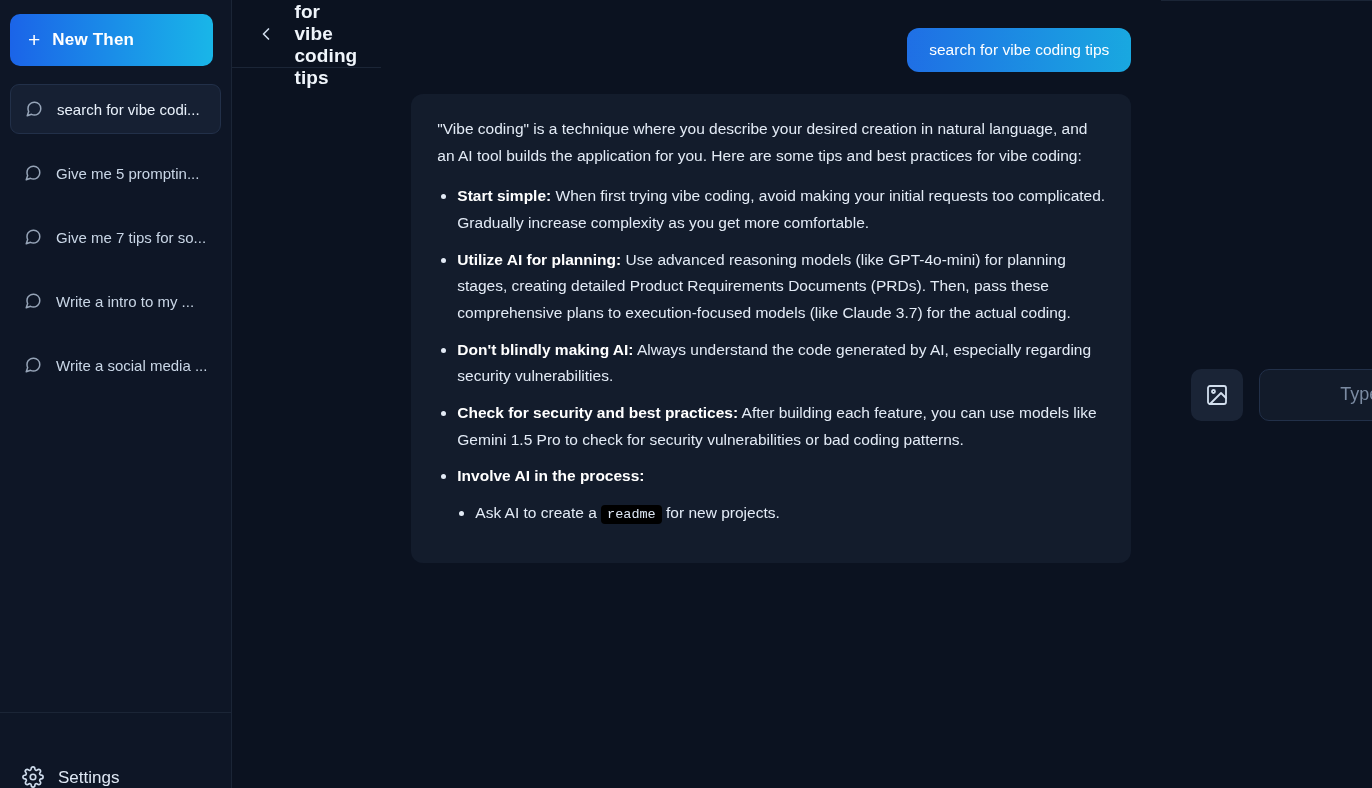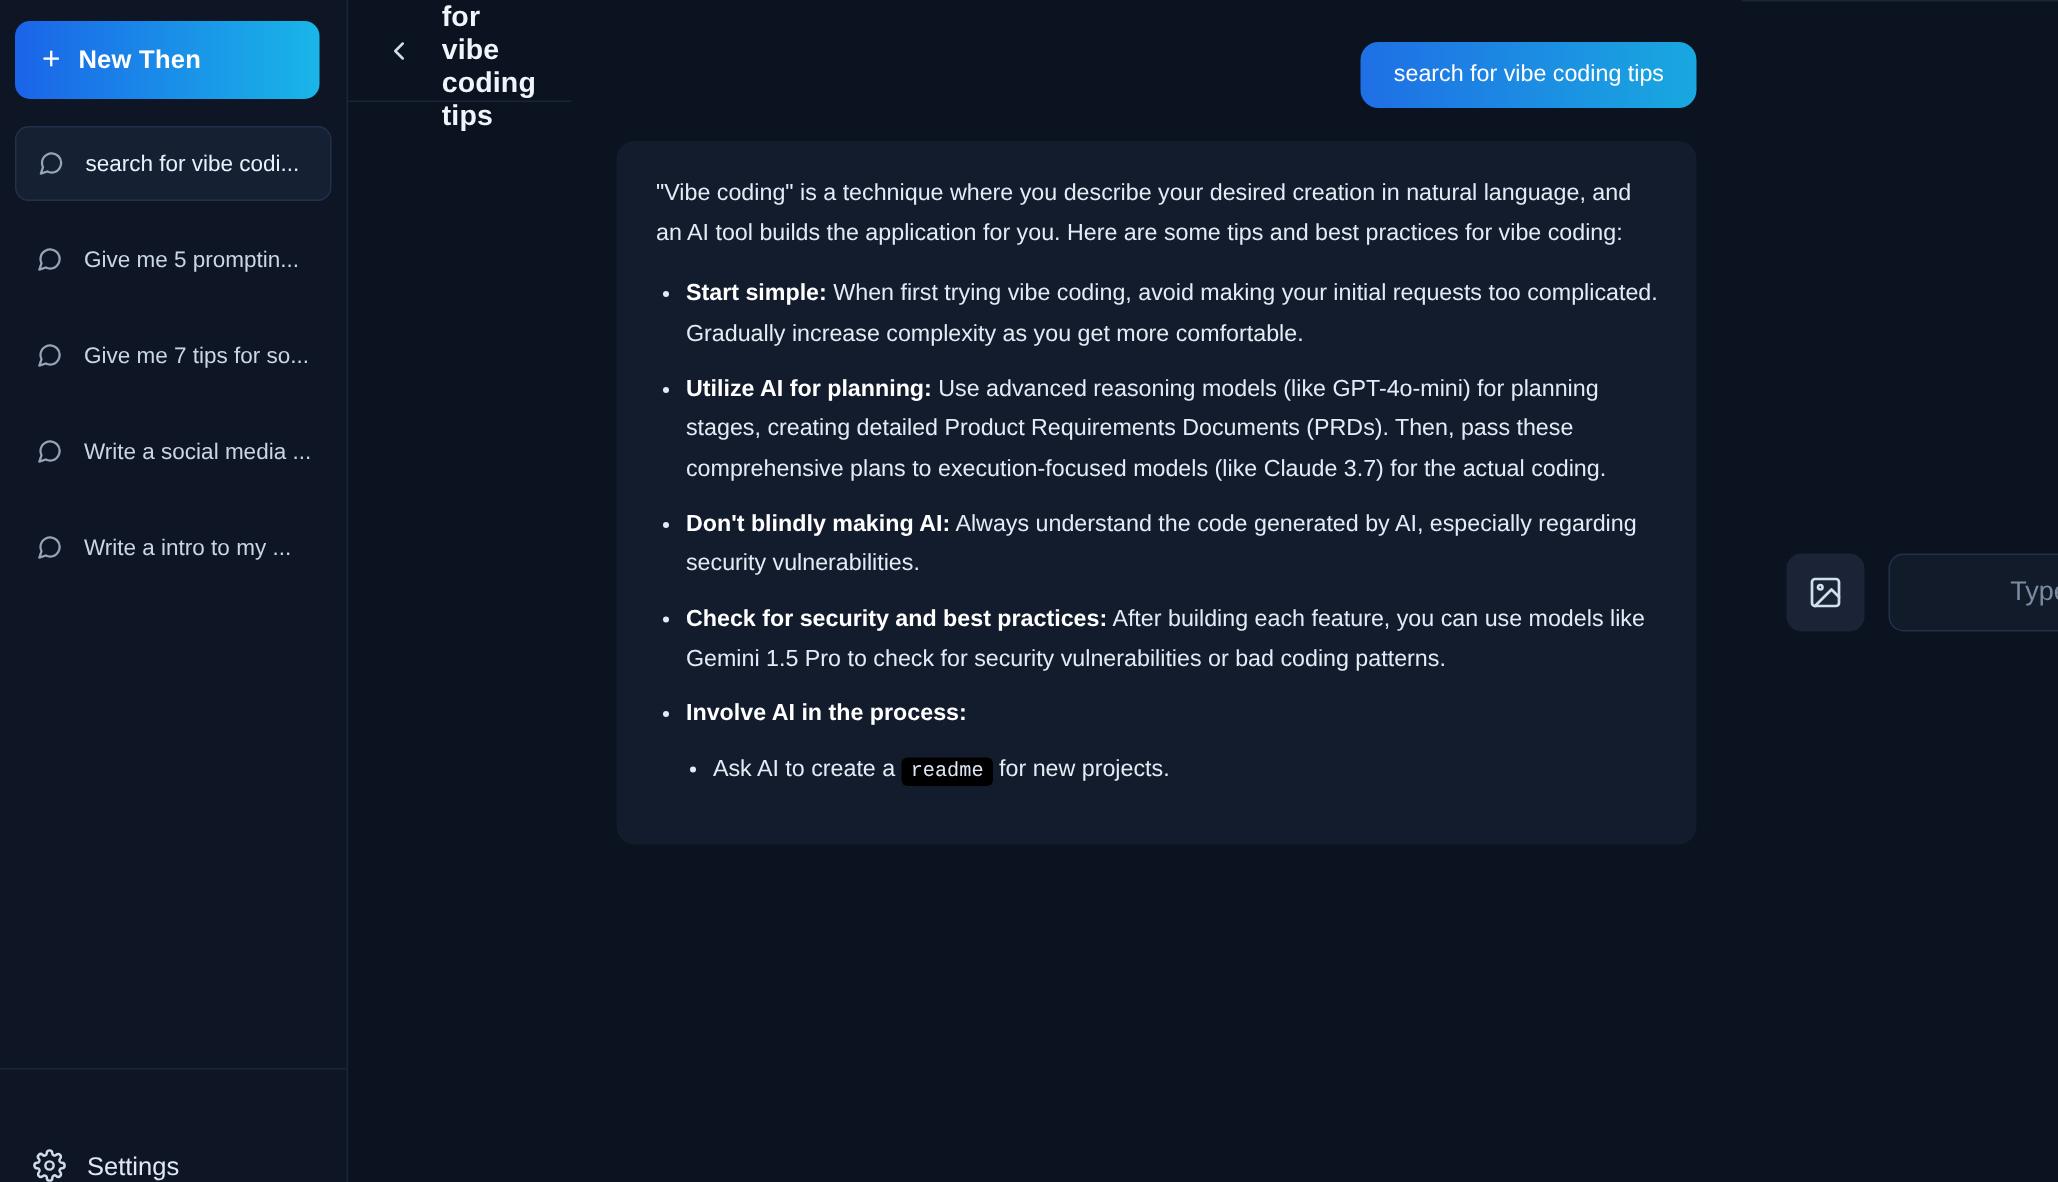--- a/index.html
+++ b/index.html
@@ -276,30 +276,30 @@
         </span>
         <span class="ci-label">Give me 7 tips for so...</span>
       </div>
 
       <div class="chat-item">
         <span class="ci-icon">
           <svg width="18" height="18" viewBox="0 0 24 24" fill="none" stroke="#aebdd1" stroke-width="2" stroke-linecap="round" stroke-linejoin="round">
               <path d="M21 11.5a8.38 8.38 0 0 1-.9 3.8 8.5 8.5 0 0 1-7.6 4.7 8.38 8.38 0 0 1-3.8-.9L3 21l1.9-5.7a8.38 8.38 0 0 1-.9-3.8 8.5 8.5 0 0 1 4.7-7.6 8.38 8.38 0 0 1 3.8-.9h.5a8.48 8.48 0 0 1 8 8v.5z"></path>
             </svg>
         </span>
+        <span class="ci-label">Write a intro to my ...</span>
+      </div>
+
+      <div class="chat-item">
+        <span class="ci-icon">
+          <svg width="18" height="18" viewBox="0 0 24 24" fill="none" stroke="#aebdd1" stroke-width="2" stroke-linecap="round" stroke-linejoin="round">
+              <path d="M21 11.5a8.38 8.38 0 0 1-.9 3.8 8.5 8.5 0 0 1-7.6 4.7 8.38 8.38 0 0 1-3.8-.9L3 21l1.9-5.7a8.38 8.38 0 0 1-.9-3.8 8.5 8.5 0 0 1 4.7-7.6 8.38 8.38 0 0 1 3.8-.9h.5a8.48 8.48 0 0 1 8 8v.5z"></path>
+            </svg>
+        </span>
         <span class="ci-label">Write a social media ...</span>
-      </div>
-
-      <div class="chat-item">
-        <span class="ci-icon">
-          <svg width="18" height="18" viewBox="0 0 24 24" fill="none" stroke="#aebdd1" stroke-width="2" stroke-linecap="round" stroke-linejoin="round">
-              <path d="M21 11.5a8.38 8.38 0 0 1-.9 3.8 8.5 8.5 0 0 1-7.6 4.7 8.38 8.38 0 0 1-3.8-.9L3 21l1.9-5.7a8.38 8.38 0 0 1-.9-3.8 8.5 8.5 0 0 1 4.7-7.6 8.38 8.38 0 0 1 3.8-.9h.5a8.48 8.48 0 0 1 8 8v.5z"></path>
-            </svg>
-        </span>
-        <span class="ci-label">Write a intro to my ...</span>
       </div>
 
 
     </div>
 
     <div class="sidebar-footer">
       <span>
         <svg width="22" height="22" viewBox="0 0 24 24" fill="none" stroke="#cfdcec" stroke-width="1.8" stroke-linecap="round" stroke-linejoin="round">
             <circle cx="12" cy="12" r="3"></circle>
             <path d="M19.4 15a1.65 1.65 0 0 0 .33 1.82l.06.06a2 2 0 1 1-2.83 2.83l-.06-.06a1.65 1.65 0 0 0-1.82-.33 1.65 1.65 0 0 0-1 1.51V21a2 2 0 1 1-4 0v-.09A1.65 1.65 0 0 0 9 19.4a1.65 1.65 0 0 0-1.82.33l-.06.06a2 2 0 1 1-2.83-2.83l.06-.06a1.65 1.65 0 0 0 .33-1.82 1.65 1.65 0 0 0-1.51-1H3a2 2 0 1 1 0-4h.09A1.65 1.65 0 0 0 4.6 9a1.65 1.65 0 0 0-.33-1.82l-.06-.06a2 2 0 1 1 2.83-2.83l.06.06A1.65 1.65 0 0 0 9 4.6a1.65 1.65 0 0 0 1-1.51V3a2 2 0 1 1 4 0v.09a1.65 1.65 0 0 0 1 1.51 1.65 1.65 0 0 0 1.82-.33l.06-.06a2 2 0 1 1 2.83 2.83l-.06.06a1.65 1.65 0 0 0-.33 1.82V9a1.65 1.65 0 0 0 1.51 1H21a2 2 0 1 1 0 4h-.09a1.65 1.65 0 0 0-1.51 1z"></path>

